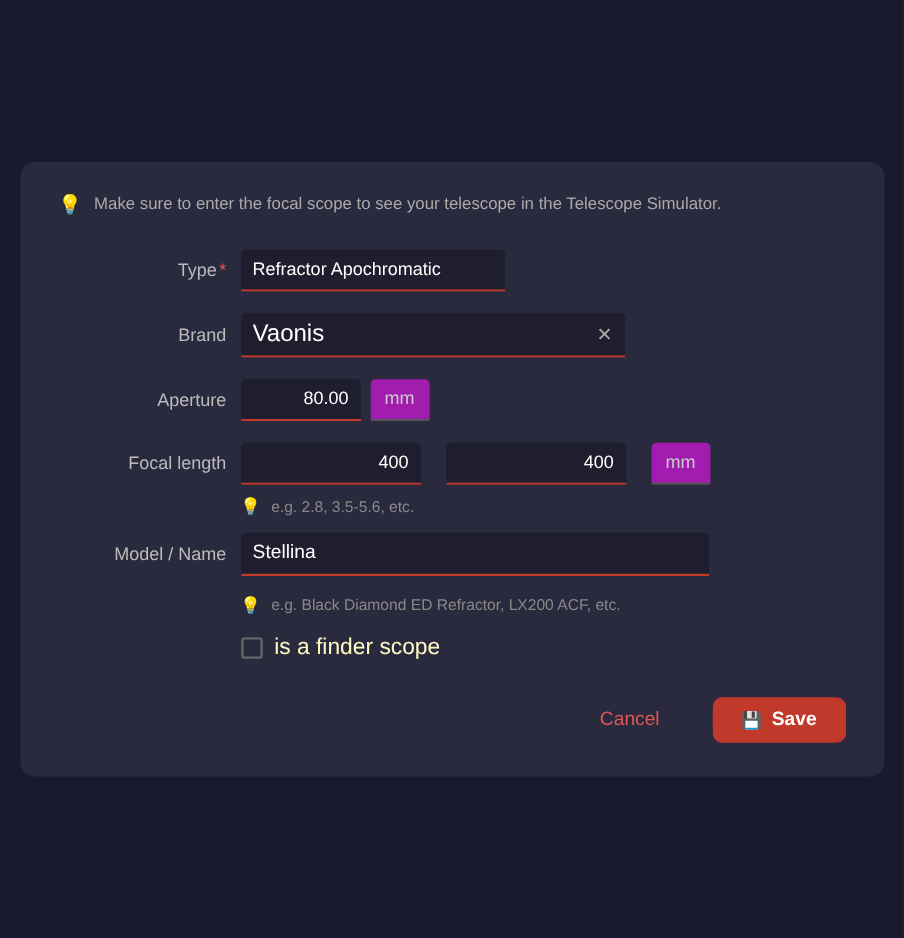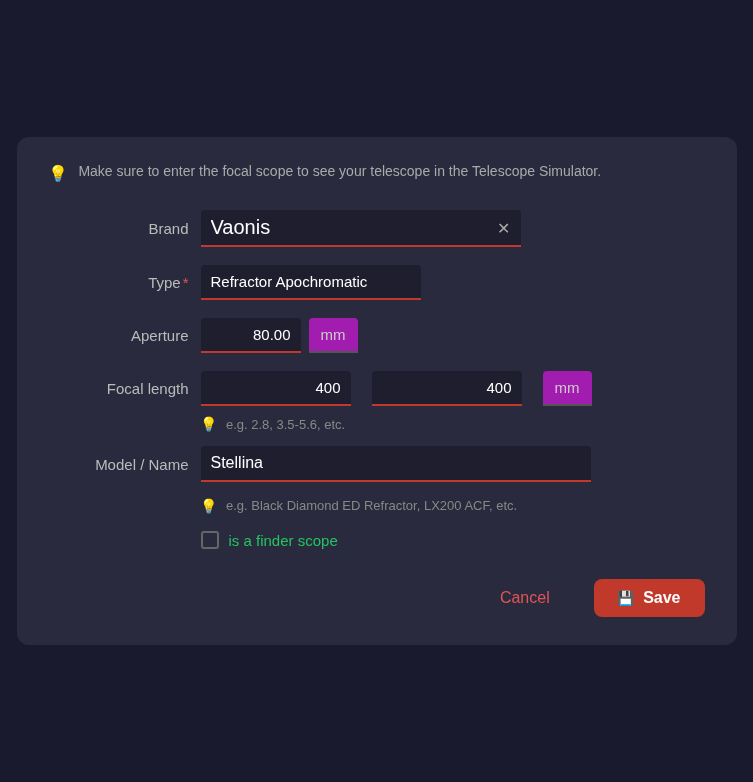--- a/index.html
+++ b/index.html
@@ -200,22 +200,22 @@
       width: 18px;
       height: 18px;
       border: 2px solid #666;
       border-radius: 3px;
       background: transparent;
       cursor: pointer;
       flex-shrink: 0;
     }
 
     .checkbox-label {
-      color: #22c55e;
-      font-size: 15px;
+      color: #fef9c3;
+      font-size: 19px;
     }
 
     .button-row {
       display: flex;
       justify-content: flex-end;
       align-items: center;
       gap: 28px;
     }
 
     .cancel-btn {
@@ -246,35 +246,35 @@
     }
   </style>
 </head>
 <body>
 
 <div class="modal">
 
   <div class="hint-bar">
     <span class="hint-icon">💡</span>
     <span>Make sure to enter the focal scope to see your telescope in the Telescope Simulator.</span>
+  </div>
+
+  <div class="form-row">
+    <span class="form-label">
+      <span>Type</span><span class="required-star">*</span>
+    </span>
+    <input class="form-input type-input" type="text" value="Refractor Apochromatic" style="">
   </div>
 
   <div class="form-row">
     <span class="form-label">Brand</span>
     <div class="brand-wrapper">
       <input class="form-input brand-input" type="text" value="Vaonis" style="">
       <span class="clear-icon">✕</span>
     </div>
-  </div>
-
-  <div class="form-row">
-    <span class="form-label">
-      <span>Type</span><span class="required-star">*</span>
-    </span>
-    <input class="form-input type-input" type="text" value="Refractor Apochromatic" style="">
   </div>
 
   <div class="form-row">
     <span class="form-label">Aperture</span>
     <div class="aperture-wrapper">
       <input class="form-input aperture-input" type="text" value="80.00" style="">
       <span class="unit-box">mm</span>
     </div>
   </div>
 

